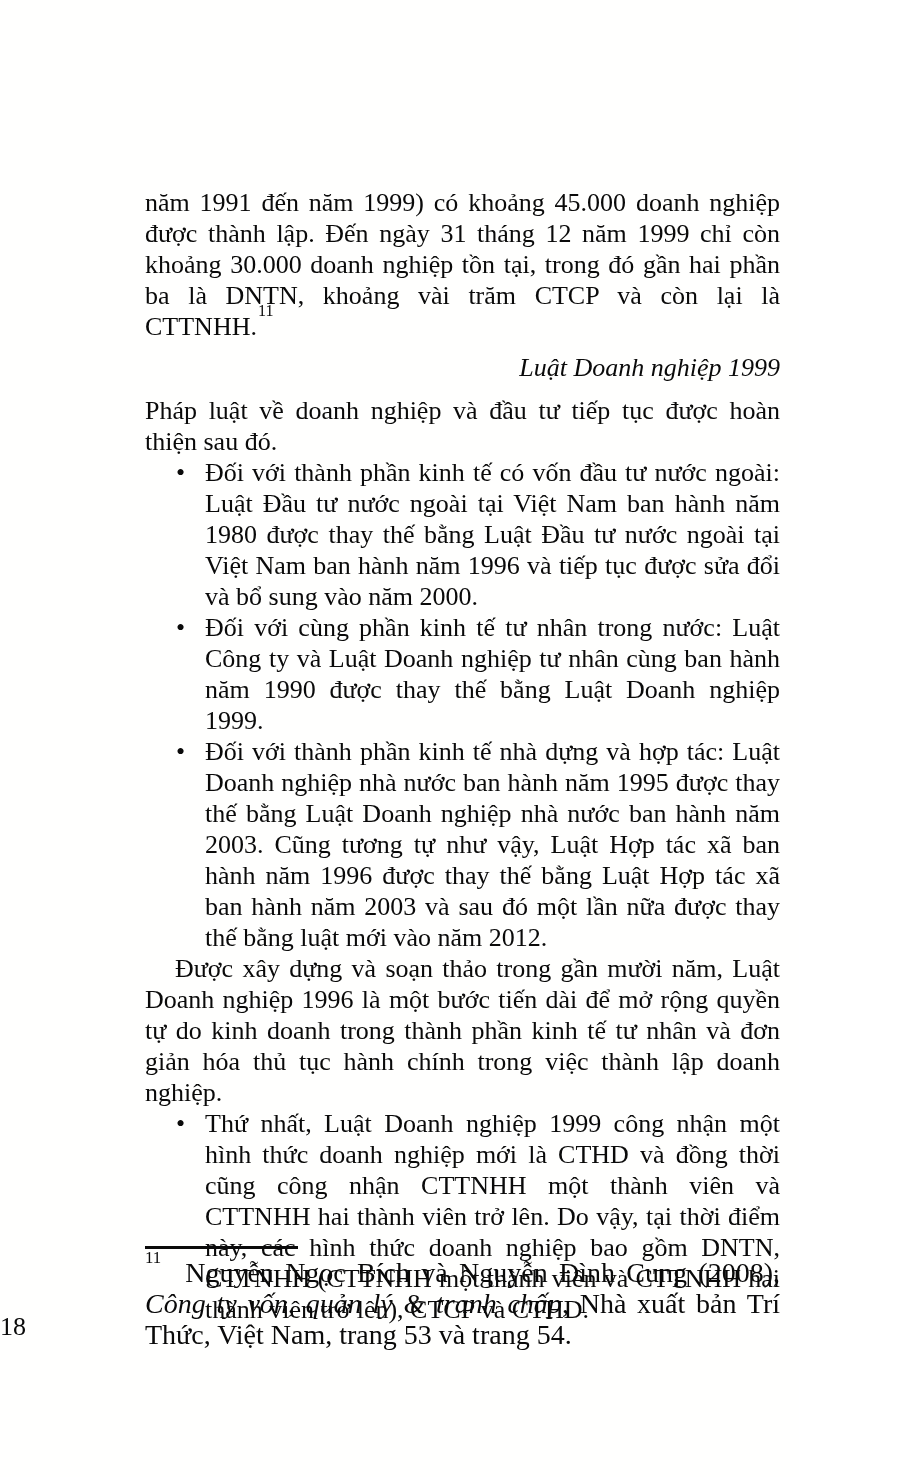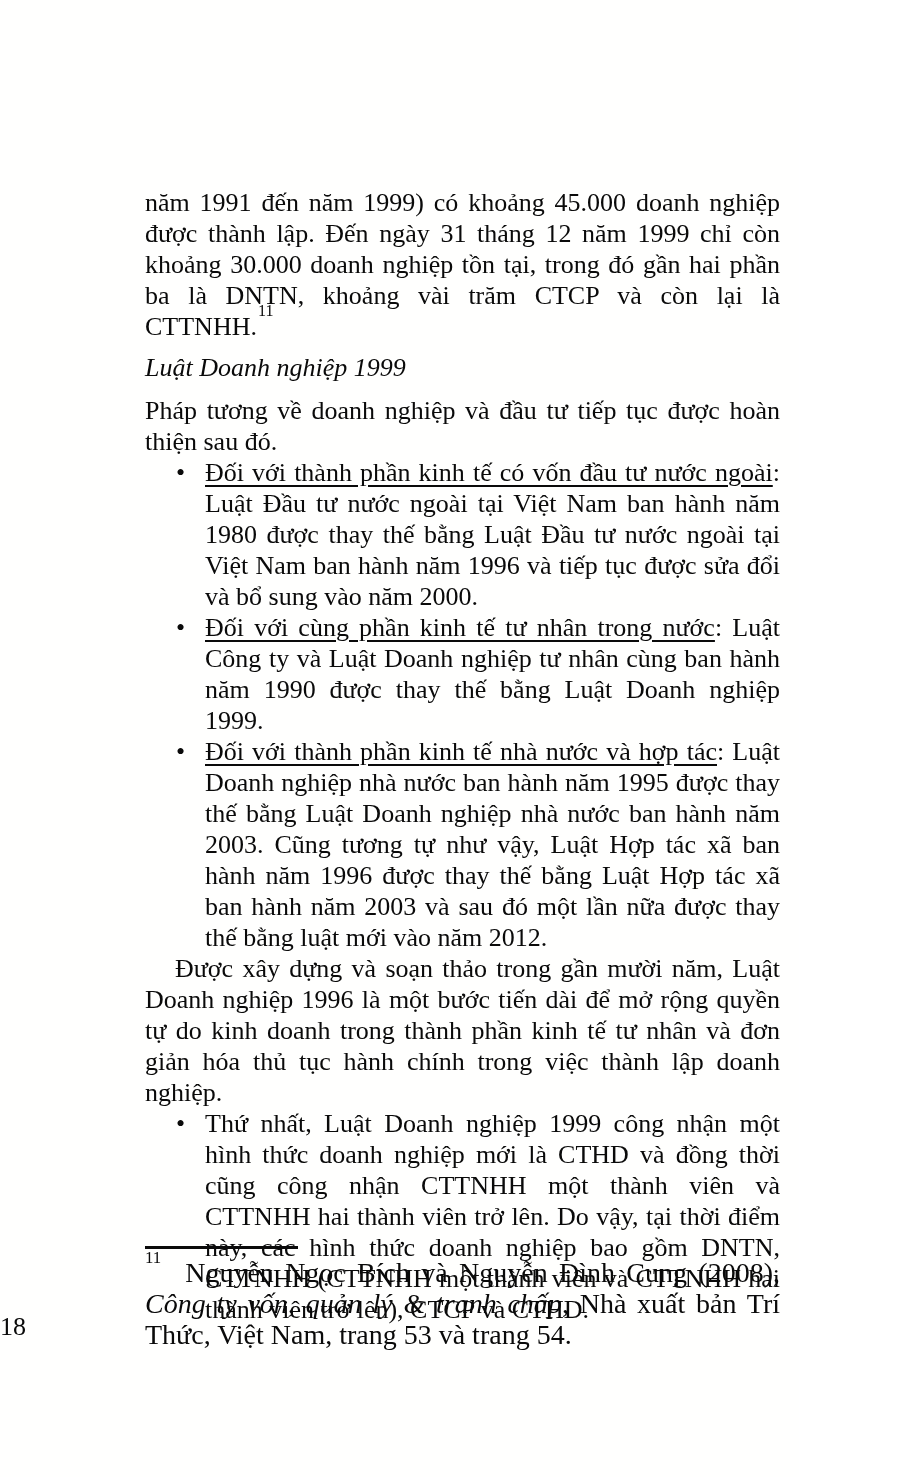--- a/index.html
+++ b/index.html
@@ -23,21 +23,21 @@
     font-size: 26px;
     line-height: 31px;
   }
 
   p.para { margin: 0; }
   .justify { text-align: justify; }
 
   .heading {
     margin: 10px 0 12px 0;
     font-style: italic;
-    text-align: left;
+    text-align: right;
   }
 
   .indent { text-indent: 30px; }
 
   ul.bullets {
     list-style: none;
     margin: 0;
     padding: 0 0 0 60px;
   }
   ul.bullets li {
@@ -45,21 +45,20 @@
     text-align: justify;
   }
   ul.bullets li::before {
     content: "\2022";
     position: absolute;
     left: -29px;
     top: 0;
   }
 
   .u {
-    text-decoration: underline;
     text-decoration-thickness: 2px;
     text-underline-offset: 4px;
   }
 
   .fnref {
     font-size: 0.62em;
     position: relative;
     top: -0.55em;
     margin-left: 1px;
     line-height: 0;
@@ -104,28 +103,28 @@
 <body>
 
 <div class="page">
 
   <main class="content">
 
     <p class="para justify"><span>năm 1991 đến năm 1999) có khoảng 45.000 doanh nghiệp được thành lập. Đến ngày 31 tháng 12 năm 1999 chỉ còn khoảng 30.000 doanh nghiệp tồn tại, trong đó gần hai phần ba là DNTN, khoảng vài trăm CTCP và còn lại là CTTNHH.</span><sup class="fnref">11</sup></p>
 
     <p class="heading">Luật Doanh nghiệp 1999</p>
 
-    <p class="para justify">Pháp tương về doanh nghiệp và đầu tư tiếp tục được hoàn thiện sau đó.</p>
+    <p class="para justify">Pháp luật về doanh nghiệp và đầu tư tiếp tục được hoàn thiện sau đó.</p>
 
     <ul class="bullets">
       <li><span class="u">Đối với thành phần kinh tế có vốn đầu tư nước ngoài</span><span>:</span>
         <span>Luật Đầu tư nước ngoài tại Việt Nam ban hành năm 1980 được thay thế bằng Luật Đầu tư nước ngoài tại Việt Nam ban hành năm 1996 và tiếp tục được sửa đổi và bổ sung vào năm 2000.</span></li>
       <li><span class="u">Đối với cùng phần kinh tế tư nhân trong nước</span><span>:</span>
         <span>Luật Công ty và Luật Doanh nghiệp tư nhân cùng ban hành năm 1990 được thay thế bằng Luật Doanh nghiệp 1999.</span></li>
-      <li><span class="u">Đối với thành phần kinh tế nhà nước và hợp tác</span><span>:</span>
+      <li><span class="u">Đối với thành phần kinh tế nhà dựng và hợp tác</span><span>:</span>
         <span>Luật Doanh nghiệp nhà nước ban hành năm 1995 được thay thế bằng Luật Doanh nghiệp nhà nước ban hành năm 2003. Cũng tương tự như vậy, Luật Hợp tác xã ban hành năm 1996 được thay thế bằng Luật Hợp tác xã ban hành năm 2003 và sau đó một lần nữa được thay thế bằng luật mới vào năm 2012.</span></li>
     </ul>
 
     <p class="para justify indent">Được xây dựng và soạn thảo trong gần mười năm, Luật Doanh nghiệp 1996 là một bước tiến dài để mở rộng quyền tự do kinh doanh trong thành phần kinh tế tư nhân và đơn giản hóa thủ tục hành chính trong việc thành lập doanh nghiệp.</p>
 
     <ul class="bullets">
       <li><span>Thứ nhất, Luật Doanh nghiệp 1999 công nhận một hình thức doanh nghiệp mới là CTHD và đồng thời cũng công nhận CTTNHH một thành viên và CTTNHH hai thành viên trở lên. Do vậy, tại thời điểm này, các hình thức doanh nghiệp bao gồm DNTN, CTTNHH (CTTNHH một thành viên và CTTNHH hai thành viên trở lên), CTCP và CTHD.</span></li>
     </ul>
 
   </main>

